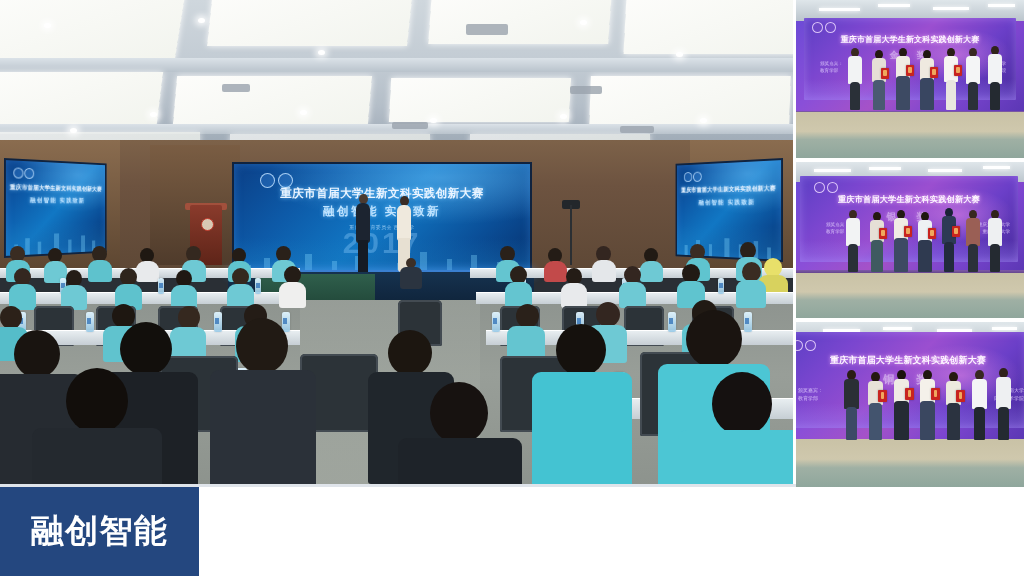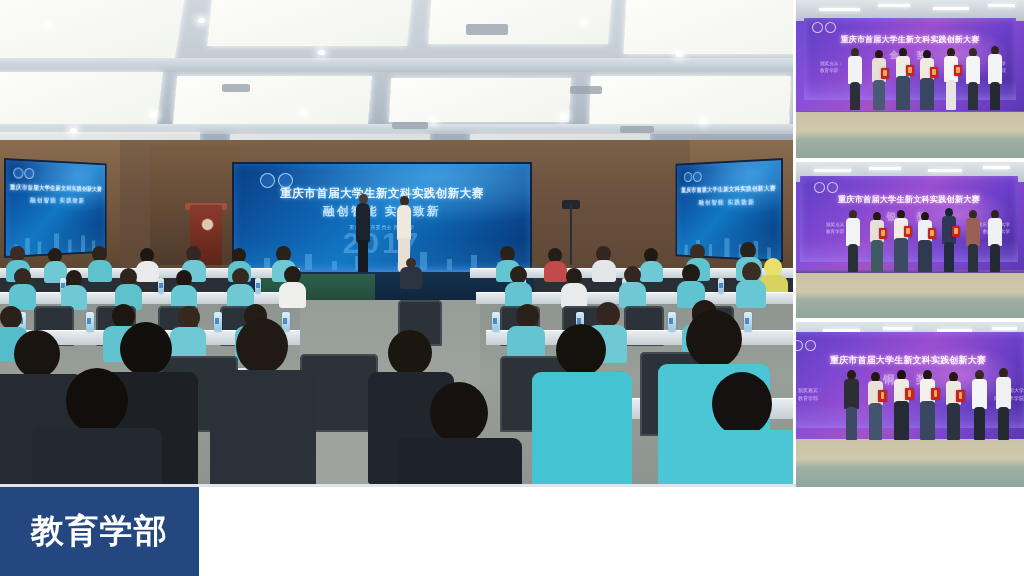--- a/index.html
+++ b/index.html
@@ -667,17 +667,17 @@
       <div class="rp-person" style="left:200px;top:46px;width:15px;height:72px;">
           <div class="h" style="left:3px;top:0;width:9px;height:10px;background:#30231a;"></div>
           <div class="b" style="left:0;top:9px;width:15px;height:32px;background:#eef0f2;"></div>
           <div class="b" style="left:2px;top:39px;width:11px;height:33px;background:#242a31;"></div>
         </div>
     </div>
   </div>
 
   <div class="banner">
     <div class="banner-left">
-      <span>教育学部</span>
+      <span>融创智能</span>
     </div>
   </div>
 
 </div>
 
 </body></html>

